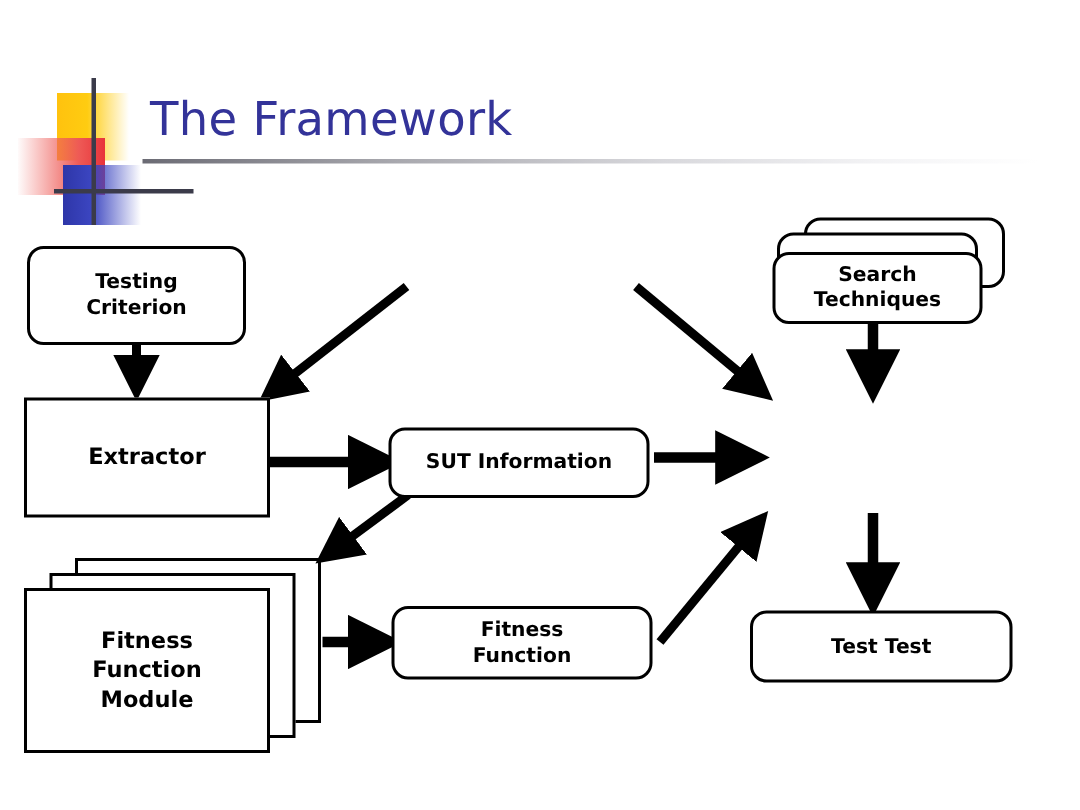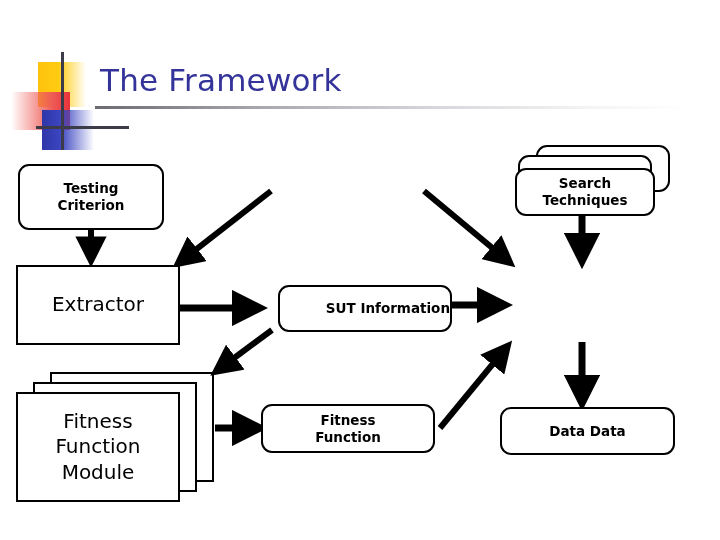--- a/index.html
+++ b/index.html
@@ -93,21 +93,21 @@
     border: 2px solid #000000;
     display: flex;
     align-items: center;
     justify-content: center;
     text-align: center;
     color: #000000;
     z-index: 6;
   }
   .node.rounded { border-radius: 11px; }
   .node.bold { font-weight: bold; font-size: 13.5px; line-height: 1.25; }
-  .node.plain { font-weight: normal; font-size: 20px; line-height: 1.28; }
+  .node.plain { font-weight: bold; font-size: 15px; line-height: 1.28; }
 
   .stack-shadow {
     position: absolute;
     box-sizing: border-box;
     background: #ffffff;
     border: 2px solid #000000;
     z-index: 4;
   }
   .stack-shadow.rounded { border-radius: 11px; }
 
@@ -177,34 +177,34 @@
 
   <div class="stack-shadow" style="left:50px; top:372px; width:164px; height:110px; z-index:3;"></div>
   <div class="stack-shadow" style="left:33px; top:382px; width:164px; height:110px; z-index:4;"></div>
   <div class="node plain" style="left:16px; top:392px; width:164px; height:110px;">
     <span style="white-space:pre-line;">Fitness
 Function
 Module</span>
   </div>
 
 
-  <div class="node rounded bold" style="left:278px; top:285px; width:174px; height:47px;justify-content:flex-end;">
+  <div class="node rounded bold" style="left:259px; top:285px; width:174px; height:47px;">
     <span style="white-space:pre-line;">SUT Information</span>
   </div>
 
   <div class="node rounded bold" style="left:261px; top:404px; width:174px; height:49px;">
     <span style="white-space:pre-line;">Fitness
 Function</span>
   </div>
 
   <div class="stack-shadow rounded" style="left:536px; top:145px; width:134px; height:47px; z-index:3;"></div>
   <div class="stack-shadow rounded" style="left:518px; top:155px; width:134px; height:47px; z-index:4;"></div>
   <div class="node rounded bold" style="left:515px; top:168px; width:140px; height:48px;">
     <span style="white-space:pre-line;">Search
 Techniques</span>
   </div>
 
 
   <div class="node rounded bold" style="left:500px; top:407px; width:175px; height:48px;">
-    <span style="white-space:pre-line;">Data Data</span>
+    <span style="white-space:pre-line;">Test Test</span>
   </div>
 
 </div>
 
 </body></html>

